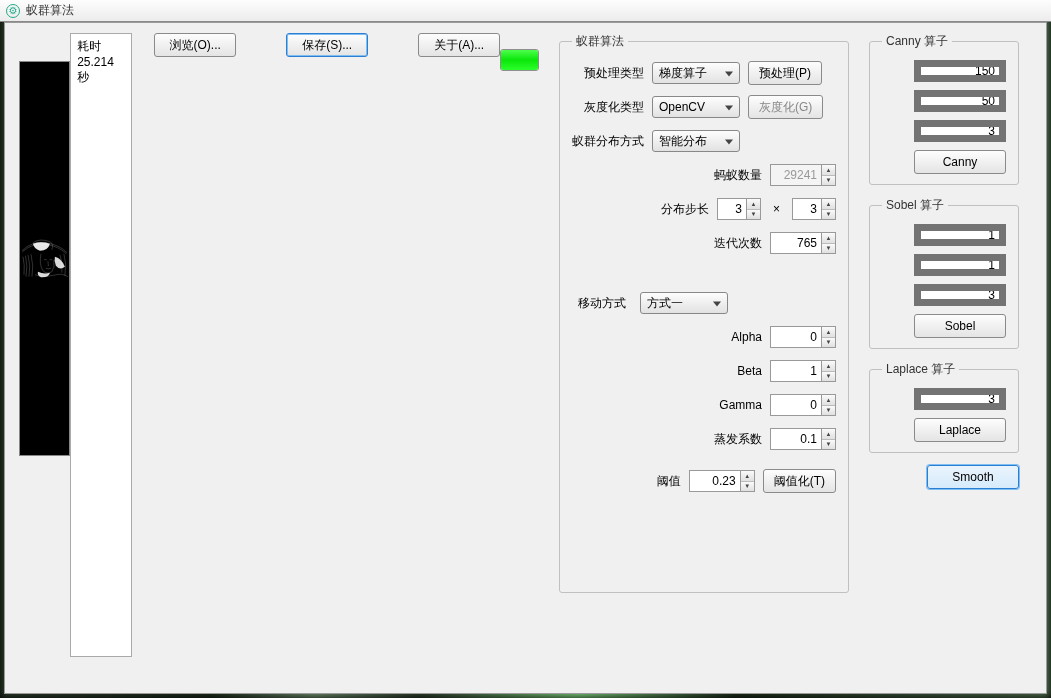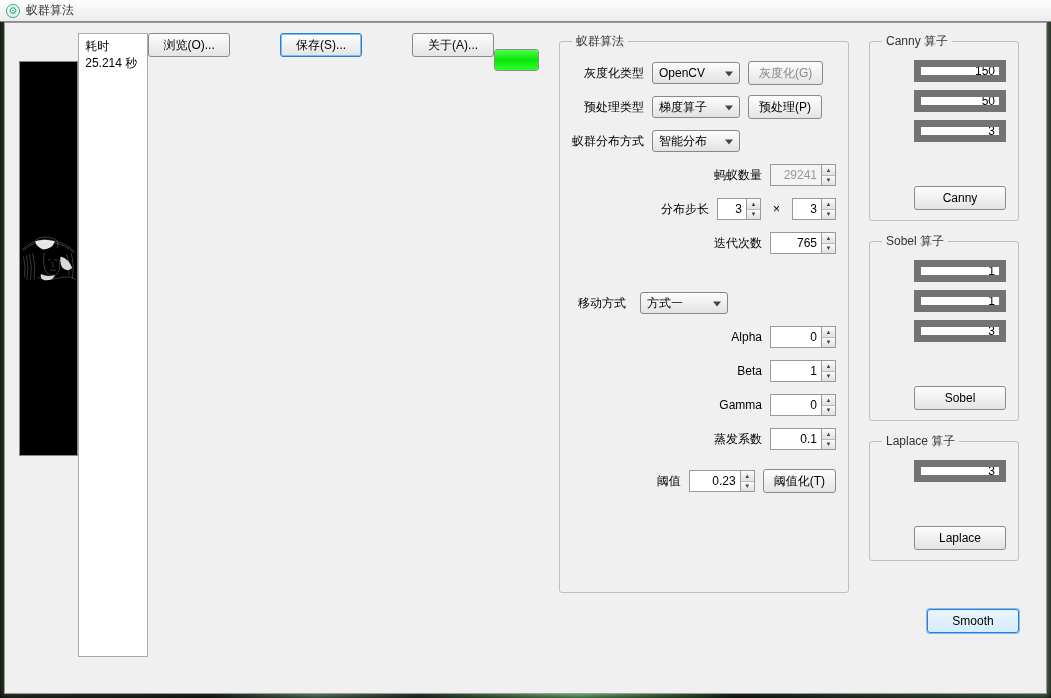--- a/index.html
+++ b/index.html
@@ -86,20 +86,21 @@
   background: #fff;
   padding: 4px 6px;
   font-size: 12px;
   margin-bottom: 22px;
 }
 .btn-row {
   width: 493px;
   display: flex;
   gap: 50px;
   margin-bottom: 12px;
+  padding-left: 22px;
 }
 .btn-row2 { padding-left: 138px; }
 button, .combo, .num-input, .text-input {
   font-family: inherit;
   font-size: 12px;
 }
 .btn {
   height: 24px;
   padding: 0 10px;
   background: linear-gradient(#fdfdfd, #e4e4e4);
@@ -204,21 +205,21 @@
   border: 7px solid #737373;
   text-align: right;
   padding-right: 4px;
   font-size: 12px;
   padding-left: 8px;
 }
 .col-right .num-box input { width: 92px; }
 .col-right fieldset { padding: 10px 12px; }
 .col-right .stack { display: flex; flex-direction: column; gap: 8px; align-items: flex-end; }
 .btn.small { min-width: 72px; }
-.btn.full { width: 92px; margin-top: 36px; }
+.btn.full { width: 92px; }
 .btn.hl {
   border: 1px solid #2a7ed4;
   box-shadow: 0 0 0 1px #7ebef0;
   background: linear-gradient(#eaf4fd,#d6ebfb);
 }
 .mid-rows {
   display: flex;
   flex-direction: column;
 }
 .mid-rows label.row { justify-content: flex-start; }
@@ -296,33 +297,33 @@
         <div class="bar" style="width:100%"></div>
       </div>
     </div>
 
     <div class="col-mid">
       <fieldset style="height:560px">
         <legend>蚁群算法</legend>
         <div class="mid-rows">
 
           <label class="row">
+            <span class="lab">预处理类型</span>
+            <span class="combo">
+                <span>梯度算子</span>
+              </span>
+            <button class="btn small">预处理(P)</button>
+          </label>
+
+          <label class="row">
             <span class="lab">灰度化类型</span>
             <span class="combo">
                 <span>OpenCV</span>
               </span>
             <button class="btn small" disabled="">灰度化(G)</button>
-          </label>
-
-          <label class="row">
-            <span class="lab">预处理类型</span>
-            <span class="combo">
-                <span>梯度算子</span>
-              </span>
-            <button class="btn small">预处理(P)</button>
           </label>
 
           <label class="row">
             <span class="lab">蚁群分布方式</span>
             <span class="combo">
                 <span>智能分布</span>
               </span>
           </label>
 
           <label class="row right-align">

